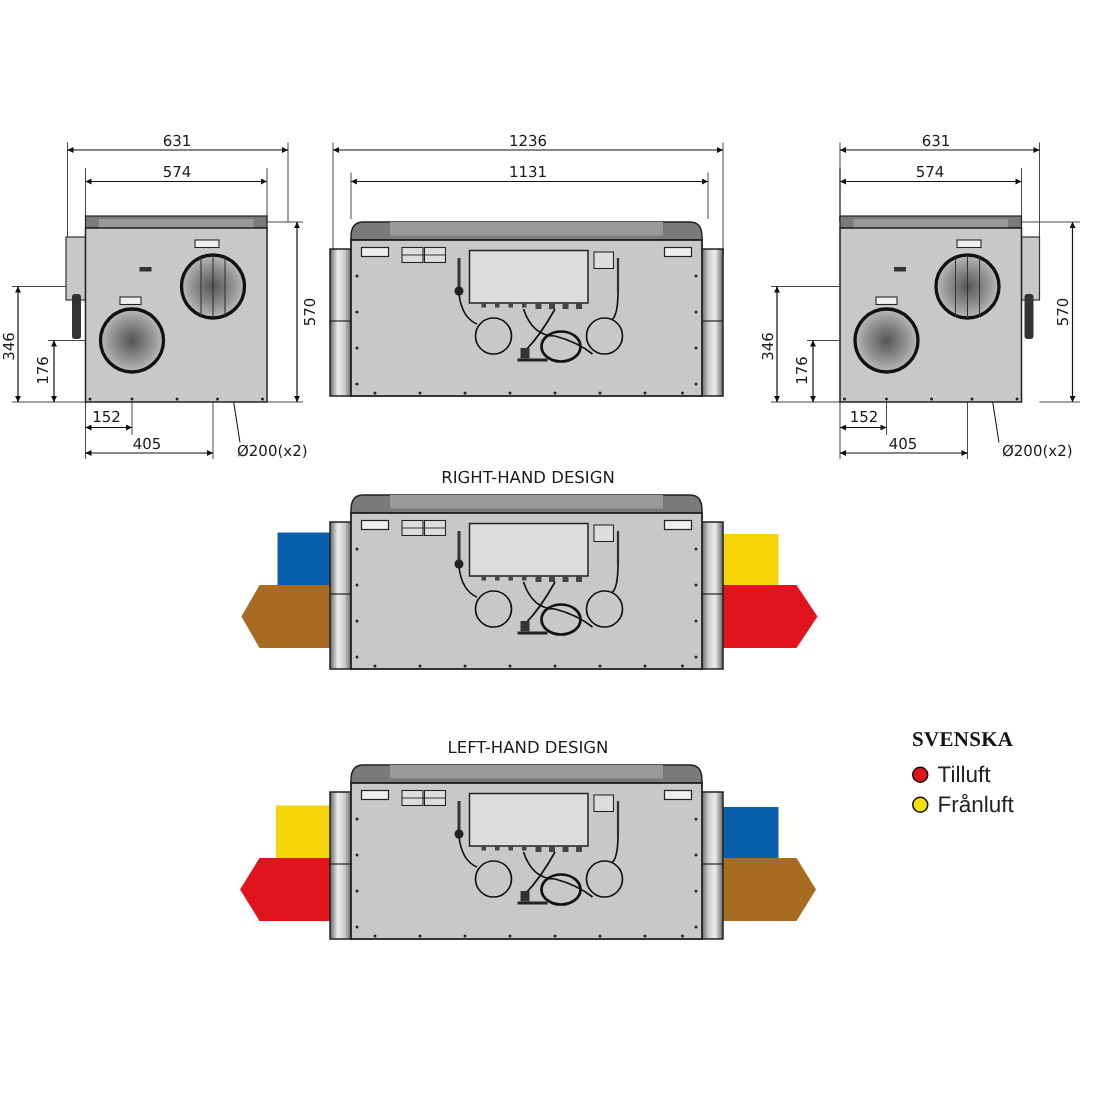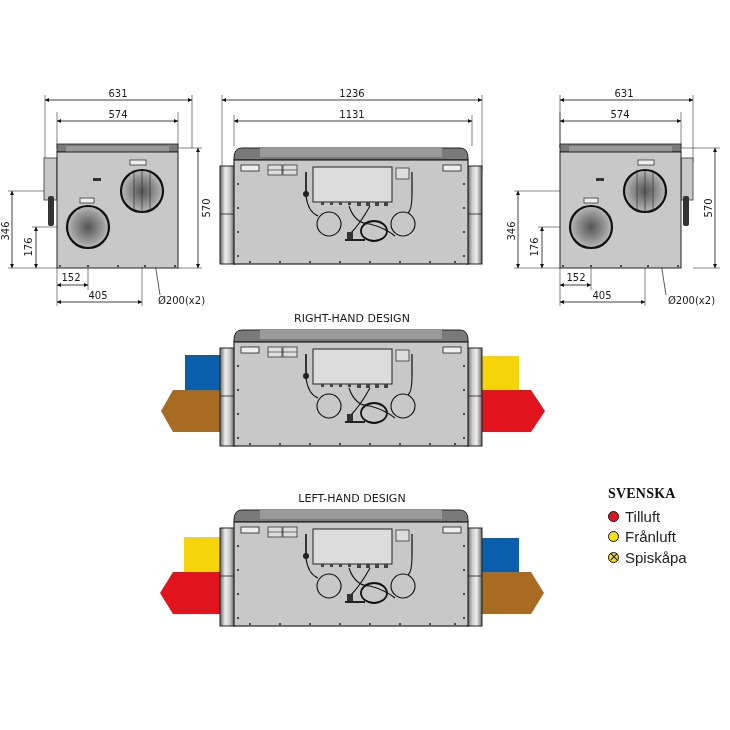--- a/index.html
+++ b/index.html
@@ -266,17 +266,13 @@
 <div class="legend">
   <div class="legend-title">SVENSKA</div>
   <div class="legend-item">
     <span class="dot" style="background:#e1141e"></span>
     <span class="legend-label">Tilluft</span>
   </div>
   <div class="legend-item">
     <span class="dot" style="background:#f5e10a"></span>
     <span class="legend-label">Frånluft</span>
   </div>
-  <div class="legend-item">
-    <span class="dot x" style="background:#f5e10a"></span>
-    <span class="legend-label">Spiskåpa</span>
-  </div>
 </div>
 
 </body></html>

